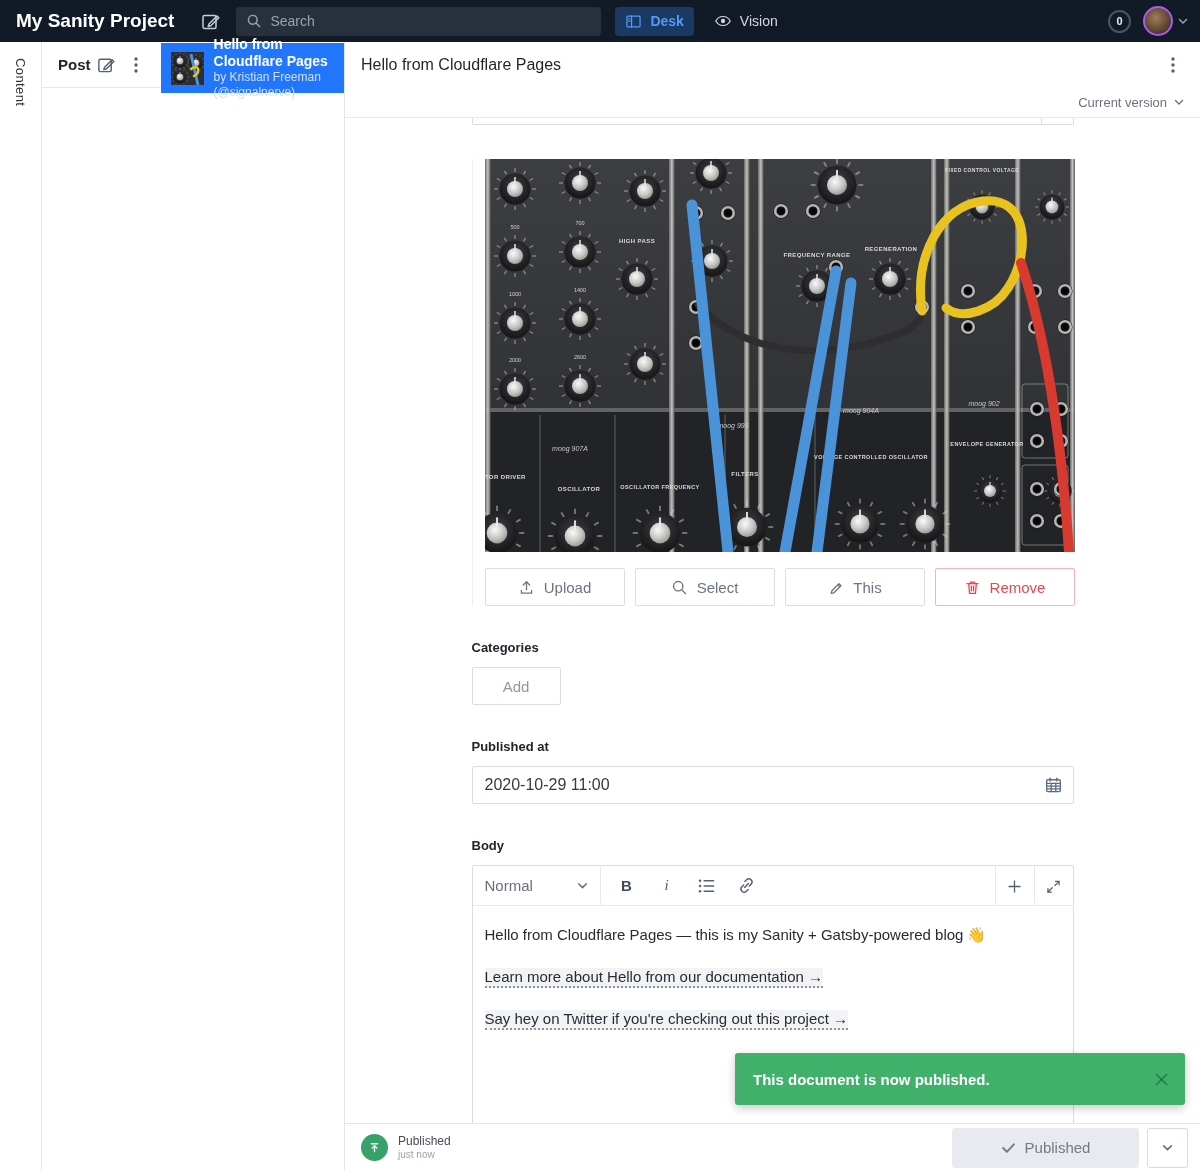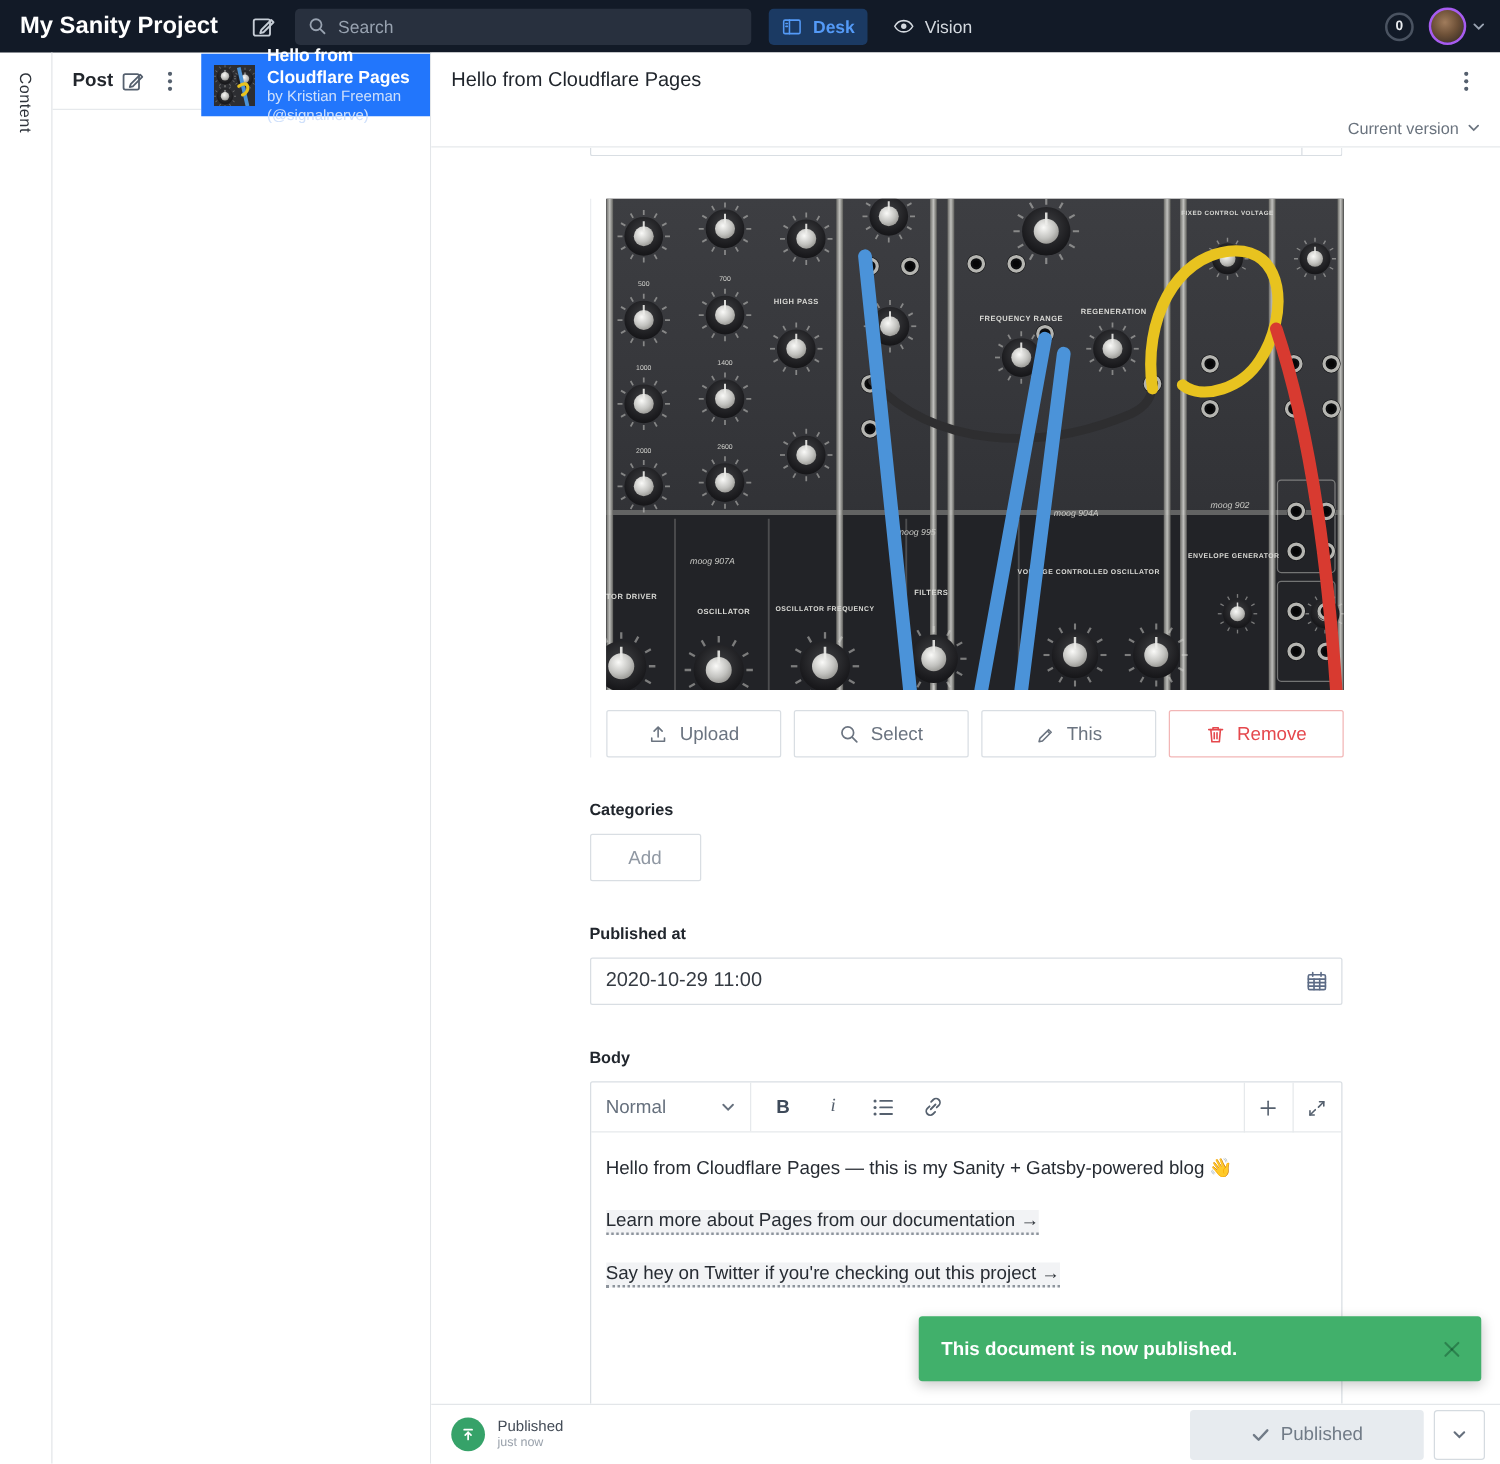--- a/index.html
+++ b/index.html
@@ -496,21 +496,21 @@
                     <polyline points="12.5,4 16.5,4 16.5,8"></polyline>
                       <line x1="16.5" y1="4" x2="11.5" y2="9"></line>
                     <polyline points="7.5,16.5 3.5,16.5 3.5,12.5"></polyline>
                       <line x1="3.5" y1="16.5" x2="8.5" y2="11.5"></line>
                   </svg>
                 </button>
               </div>
             </div>
             <div class="editor-content">
               <p>Hello from Cloudflare Pages — this is my Sanity + Gatsby-powered blog 👋</p>
-              <p><a class="body-link">Learn more about Pages from our documentation →</a></p>
+              <p><a class="body-link">Learn more about Hello from our documentation →</a></p>
               <p><a class="body-link">Say hey on Twitter if you're checking out this project →</a></p>
             </div>
           </div>
         </div>
       </div>
     </div>
 
     <div class="toast">
       <span class="toast-msg">This document is now published.</span>
       <button class="toast-close">

